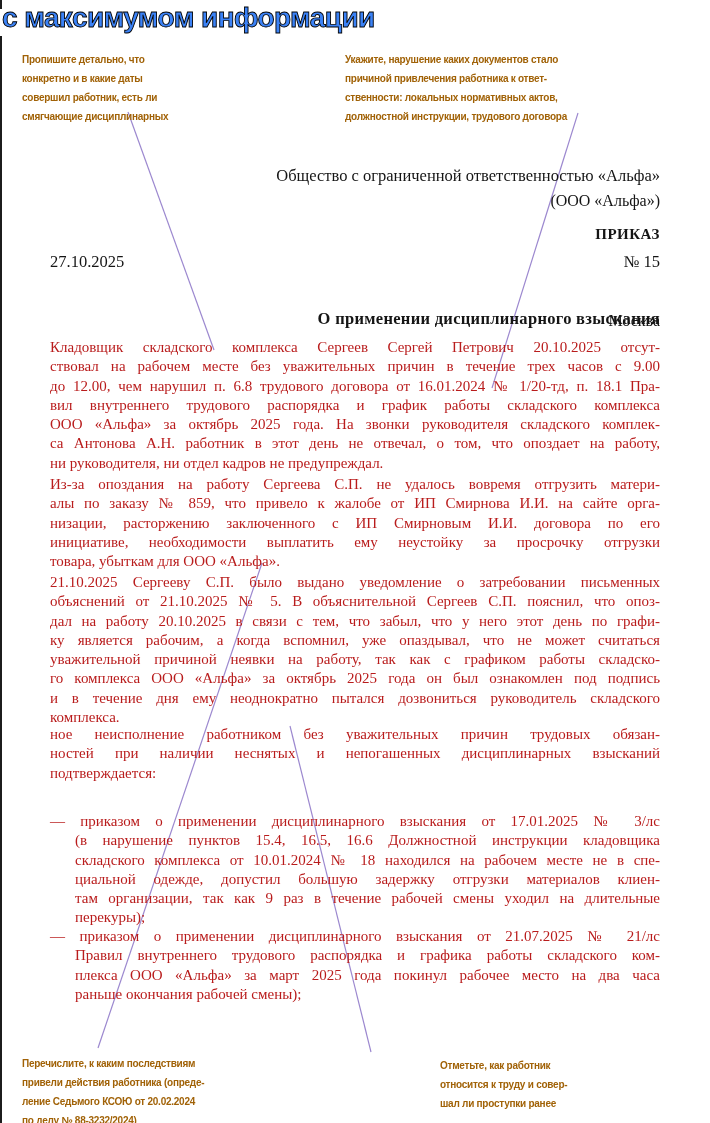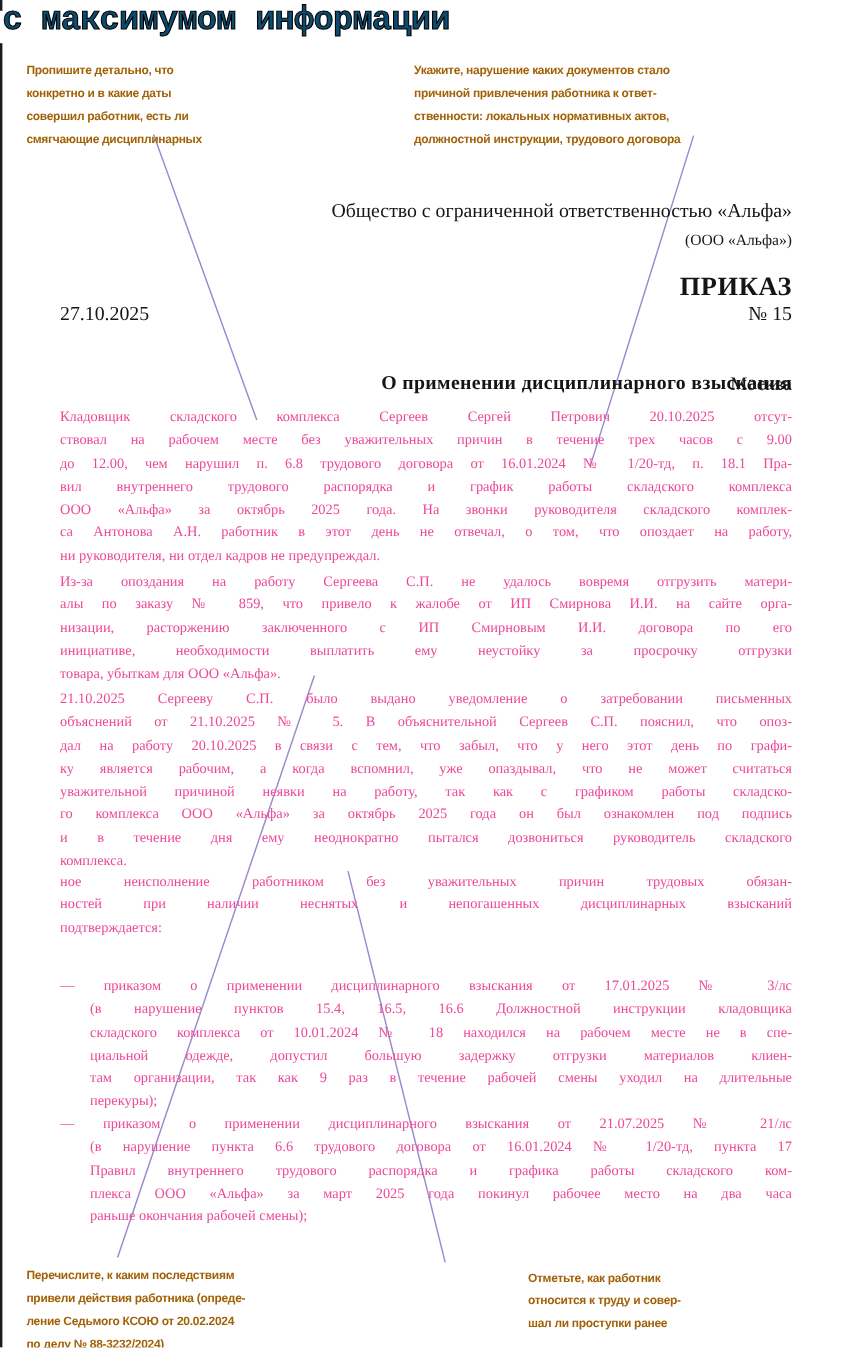--- a/index.html
+++ b/index.html
@@ -8,46 +8,46 @@
     font-family:"Liberation Serif",serif;color:#151515;overflow:hidden;
   }
   
   .page-rule{position:absolute;left:0;width:2px;background:#1c1c1c;}
   .rule-main{top:36px;height:1087px;}
   .rule-stub{top:0;height:9px;}
 
   
   .mag-header{
     position:absolute;left:2px;top:2px;
-    font-family:Liberation Mono, monospace;
+    font-family:Liberation Sans, sans-serif;
     font-weight:bold;font-size:28px;letter-spacing:-0.6px;
-    -webkit-text-stroke:0.9px #000;color:#0c4a6e;white-space:nowrap;
+    -webkit-text-stroke:0.9px #000;color:#3b82f6;white-space:nowrap;
   }
 
   
   .callout{
     position:absolute;
     font-family:"Liberation Sans",sans-serif;
     font-weight:bold;font-size:10px;line-height:19px;
     letter-spacing:-0.25px;color:#a16207;white-space:nowrap;
   }
 
   
   .doc-center{position:absolute;left:50px;width:610px;text-align:right;white-space:nowrap;}
   .org-full{font-size:16.5px;}
-  .org-short{font-size:13px;}
-  .doc-type{font-size:22px;font-weight:bold;letter-spacing:0.5px;}
+  .org-short{font-size:16px;}
+  .doc-type{font-size:15px;font-weight:bold;letter-spacing:0.5px;}
   .doc-city{font-size:16px;}
   .doc-subject{font-size:16.5px;font-weight:bold;letter-spacing:0.3px;}
   .date-row{position:absolute;left:50px;width:610px;font-size:16.5px;}
   .date-row .num{float:right;text-align:right;}
 
   .doc-par{
     position:absolute;left:50px;width:610px;
-    font-size:12px;line-height:19.3px;text-align:justify;color:#ec4899;
+    font-size:15px;line-height:19.3px;text-align:justify;color:#b91c1c;
   }
   .doc-par div{white-space:nowrap;text-align:justify;text-align-last:justify;}
   .doc-par div:last-child{text-align-last:left;}
   .list-item div:not(:first-child){padding-left:25px;}
 
   .connectors{position:absolute;left:0;top:0;width:710px;height:1123px;pointer-events:none;}
 </style>
 </head>
 <body>
 
@@ -120,21 +120,20 @@
 <div class="doc-par list-item" style="top:812px;">
     <div>— приказом о применении дисциплинарного взыскания от 17.01.2025 № 3/лс</div>
     <div>(в нарушение пунктов 15.4, 16.5, 16.6 Должностной инструкции кладовщика</div>
     <div>складского комплекса от 10.01.2024 № 18 находился на рабочем месте не в спе-</div>
     <div>циальной одежде, допустил большую задержку отгрузки материалов клиен-</div>
     <div>там организации, так как 9 раз в течение рабочей смены уходил на длительные</div>
     <div>перекуры);</div>
   </div>
 <div class="doc-par list-item" style="top:927px;">
     <div>— приказом о применении дисциплинарного взыскания от 21.07.2025 № 21/лс</div>
-    <div>(в нарушение пункта 6.6 трудового договора от 16.01.2024 № 1/20-тд, пункта 17</div>
     <div>Правил внутреннего трудового распорядка и графика работы складского ком-</div>
     <div>плекса ООО «Альфа» за март 2025 года покинул рабочее место на два часа</div>
     <div>раньше окончания рабочей смены);</div>
   </div>
 
 <div class="callout" style="left:22px;top:1054px;">
     <div>Перечислите, к каким последствиям</div>
     <div>привели действия работника (опреде-</div>
     <div>ление Седьмого КСОЮ от 20.02.2024</div>
     <div>по делу № 88-3232/2024)</div>

